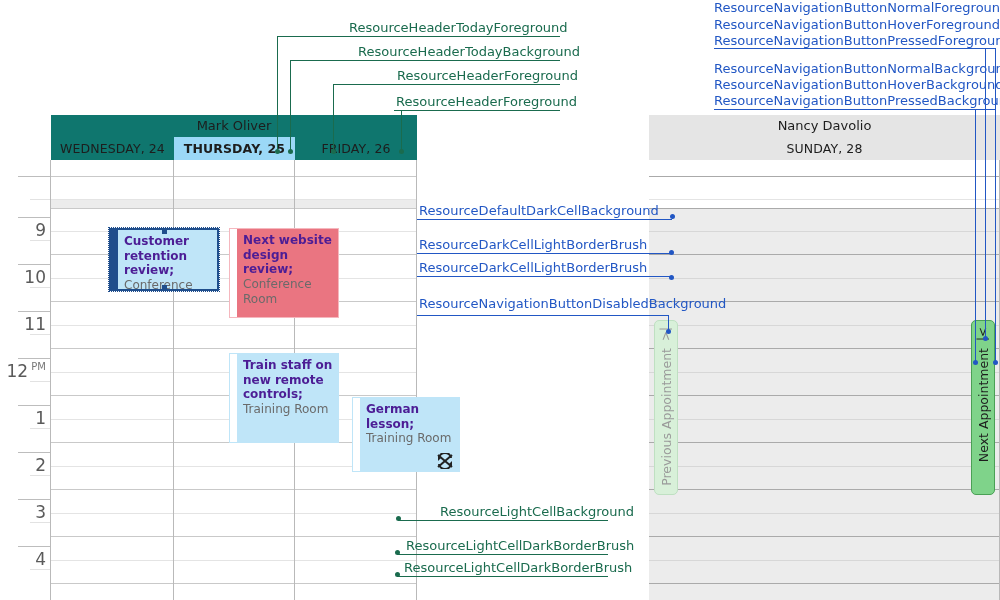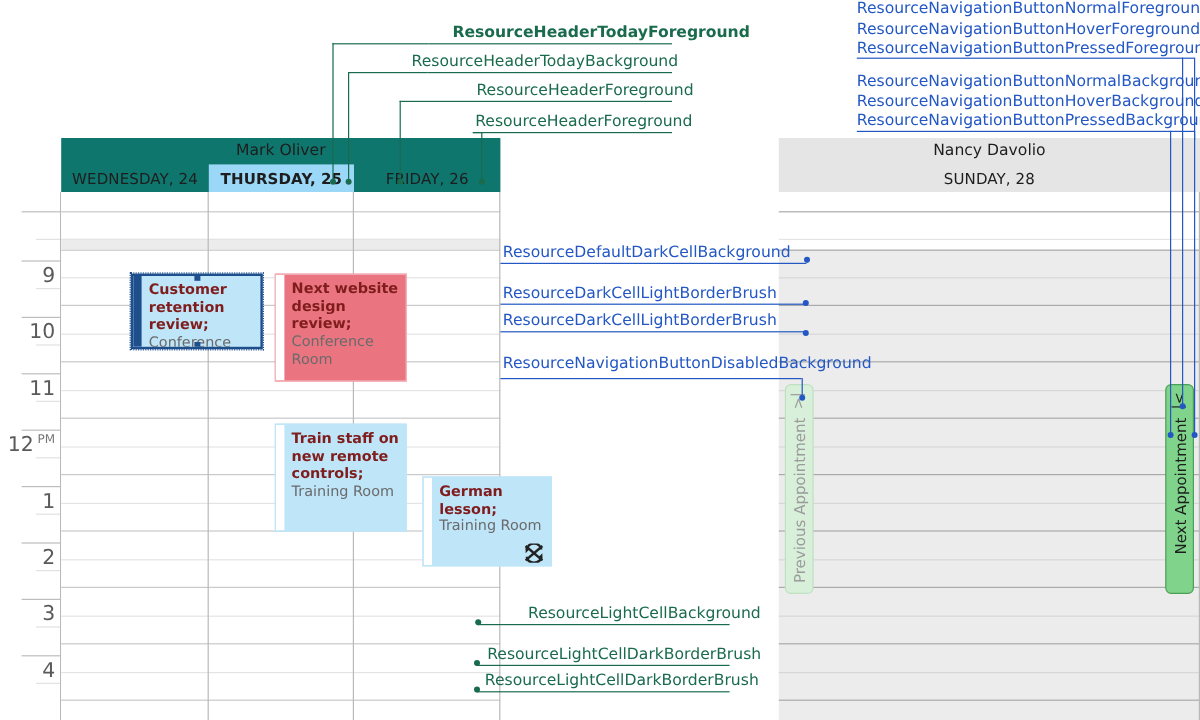--- a/index.html
+++ b/index.html
@@ -42,21 +42,21 @@
   .navbtn { position:absolute; border-radius:5px; display:flex;
             flex-direction:column; align-items:center; }
   .navbtn .arrow { font-size:12px; line-height:20px; margin-top:3px; }
   .navbtn .vtext { writing-mode:vertical-rl; transform:rotate(180deg);
                    font-size:12.5px; margin-top:4px; }
 
   
   .appt { position:absolute; overflow:hidden; }
   .appt-bar { position:absolute; left:0; top:0; bottom:0; width:7px; }
   .appt-body { position:absolute; left:7px; right:0; top:0; bottom:0; padding:4px 5px 2px 6px; }
-  .appt-subj { font-size:12px; font-weight:bold; color:#7f1d1d; line-height:14.5px; }
+  .appt-subj { font-size:12px; font-weight:bold; color:#4c1d95; line-height:14.5px; }
   .appt-loc  { font-size:12px; color:#6a6a6a; line-height:15px; }
   .recur-icon { position:absolute; right:5px; bottom:2px; width:18px; height:16px; }
   .sel-handle { position:absolute; width:5px; height:5px; background:#1f4e8c; }
 </style>
 </head>
 <body>
 
 <div id="scheduler">
 
   <div class="timegutter" id="timegutter">
@@ -202,26 +202,26 @@
         <div class="navbtn" style="left: 322px; width: 24px; top: 160px; height: 175px; background: rgb(127, 211, 138); border: 1px solid rgb(74, 160, 85); color: rgb(29, 29, 29);">
           <div class="arrow" style="transform: rotate(90deg);">&gt;|</div>
           <div class="vtext">Next Appointment</div>
         </div>
       </div>
   </div>
 
 </div>
 
 <div id="annlayer">
-    <div class="ann-label ann-green" style="left: 377px; top: 20px; font-weight: bold;">ResourceHeaderTodayForeground</div>
+    <div class="ann-label ann-green" style="left: 349px; top: 20px;">ResourceHeaderTodayForeground</div>
     <div style="position: absolute; left: 357px; top: 36px; width: 203px; height: 0px; border-top: 1px solid rgb(26, 107, 78);"></div>
     <div style="position: absolute; left: 277px; top: 36px; width: 80px; height: 0px; border-top: 1px solid rgb(26, 107, 78);"></div>
     <div style="position: absolute; left: 277px; top: 36px; height: 115px; width: 0px; border-left: 1px solid rgb(26, 107, 78);"></div>
     <div style="position: absolute; left: 274.5px; top: 148.5px; width: 5px; height: 5px; border-radius: 50%; background: rgb(26, 107, 78);"></div>
-    <div class="ann-label ann-green" style="left: 343px; top: 44px;">ResourceHeaderTodayBackground</div>
+    <div class="ann-label ann-green" style="left: 358px; top: 44px;">ResourceHeaderTodayBackground</div>
     <div style="position: absolute; left: 356px; top: 60px; width: 204px; height: 0px; border-top: 1px solid rgb(26, 107, 78);"></div>
     <div style="position: absolute; left: 290px; top: 60px; width: 66px; height: 0px; border-top: 1px solid rgb(26, 107, 78);"></div>
     <div style="position: absolute; left: 290px; top: 60px; height: 91px; width: 0px; border-left: 1px solid rgb(26, 107, 78);"></div>
     <div style="position: absolute; left: 287.5px; top: 148.5px; width: 5px; height: 5px; border-radius: 50%; background: rgb(26, 107, 78);"></div>
     <div class="ann-label ann-green" style="left: 397px; top: 68px;">ResourceHeaderForeground</div>
     <div style="position: absolute; left: 395px; top: 84px; width: 165px; height: 0px; border-top: 1px solid rgb(26, 107, 78);"></div>
     <div style="position: absolute; left: 333px; top: 84px; width: 62px; height: 0px; border-top: 1px solid rgb(26, 107, 78);"></div>
     <div style="position: absolute; left: 333px; top: 84px; height: 67px; width: 0px; border-left: 1px solid rgb(26, 107, 78);"></div>
     <div style="position: absolute; left: 330.5px; top: 148.5px; width: 5px; height: 5px; border-radius: 50%; background: rgb(26, 107, 78);"></div>
     <div class="ann-label ann-green" style="left: 396px; top: 94px;">ResourceHeaderForeground</div>

